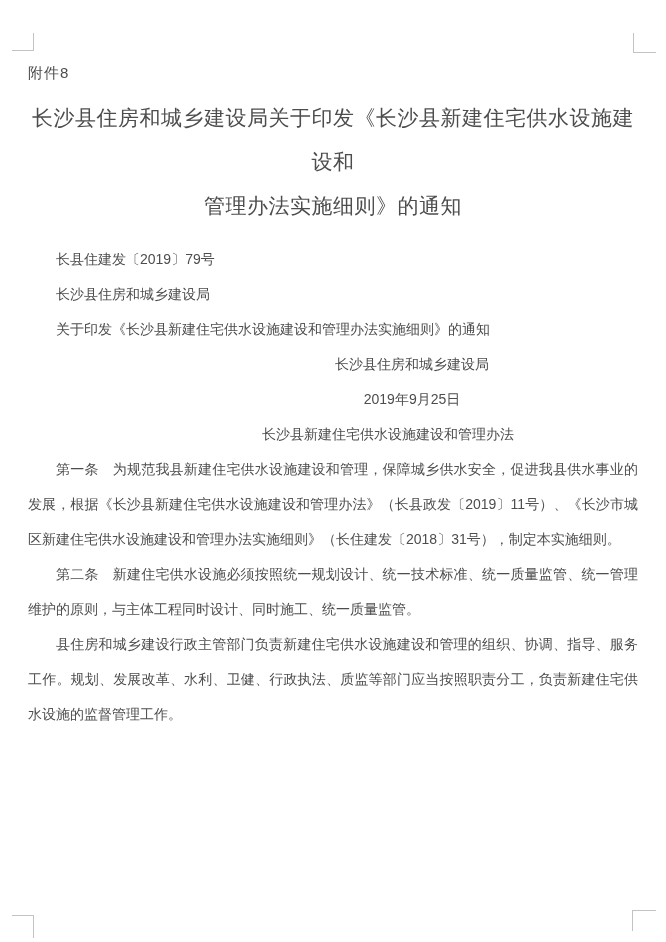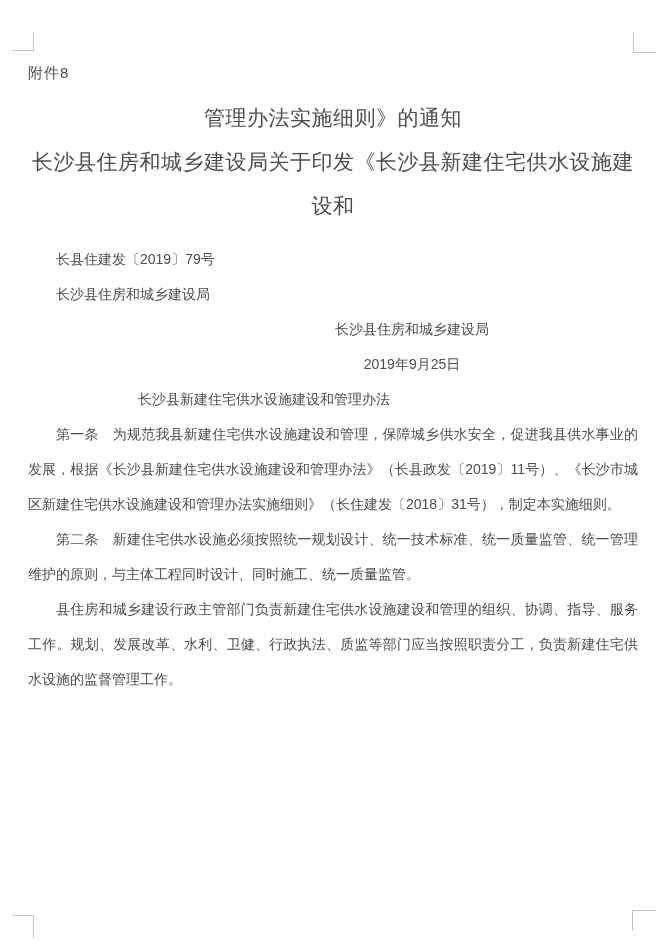--- a/index.html
+++ b/index.html
@@ -56,49 +56,50 @@
   .indent { text-indent: 2em; }
   .para {
     text-indent: 2em;
     text-align: justify;
     text-justify: inter-ideograph;
   }
   .sig {
     text-align: center;
     padding-left: 158px;
   }
-  .subtitle-1 { padding-left: 110px; }
+  .subtitle-1 { padding-left: 110px; text-align: center; }
   .subtitle-2 { padding-left: 190px; }
 </style>
 </head>
 <body>
 
 <div class="page">
 
   <div class="crop crop-tl"></div>
   <div class="crop crop-tr"></div>
   <div class="crop crop-bl"></div>
   <div class="crop crop-br"></div>
 
   <div class="content">
 
     <p class="attachment">附件8</p>
 
     <h1 class="doc-title">
+      <span>长沙县住房和城乡建设局关于印发《长沙县新建住宅供水设施建设和</span>
       <span>管理办法实施细则》的通知</span>
-      <span>长沙县住房和城乡建设局关于印发《长沙县新建住宅供水设施建设和</span>
     </h1>
 
     <div class="bodytext">
 
 
       <p class="indent">长县住建发〔2019〕79号</p>
 
       <p class="indent">长沙县住房和城乡建设局</p>
 
+      <p class="indent">关于印发《长沙县新建住宅供水设施建设和管理办法实施细则》的通知</p>
 
 
 
       <p class="sig">长沙县住房和城乡建设局</p>
 
       <p class="sig">2019年9月25日</p>
 
       <p class="subtitle-1">长沙县新建住宅供水设施建设和管理办法</p>
 
 

